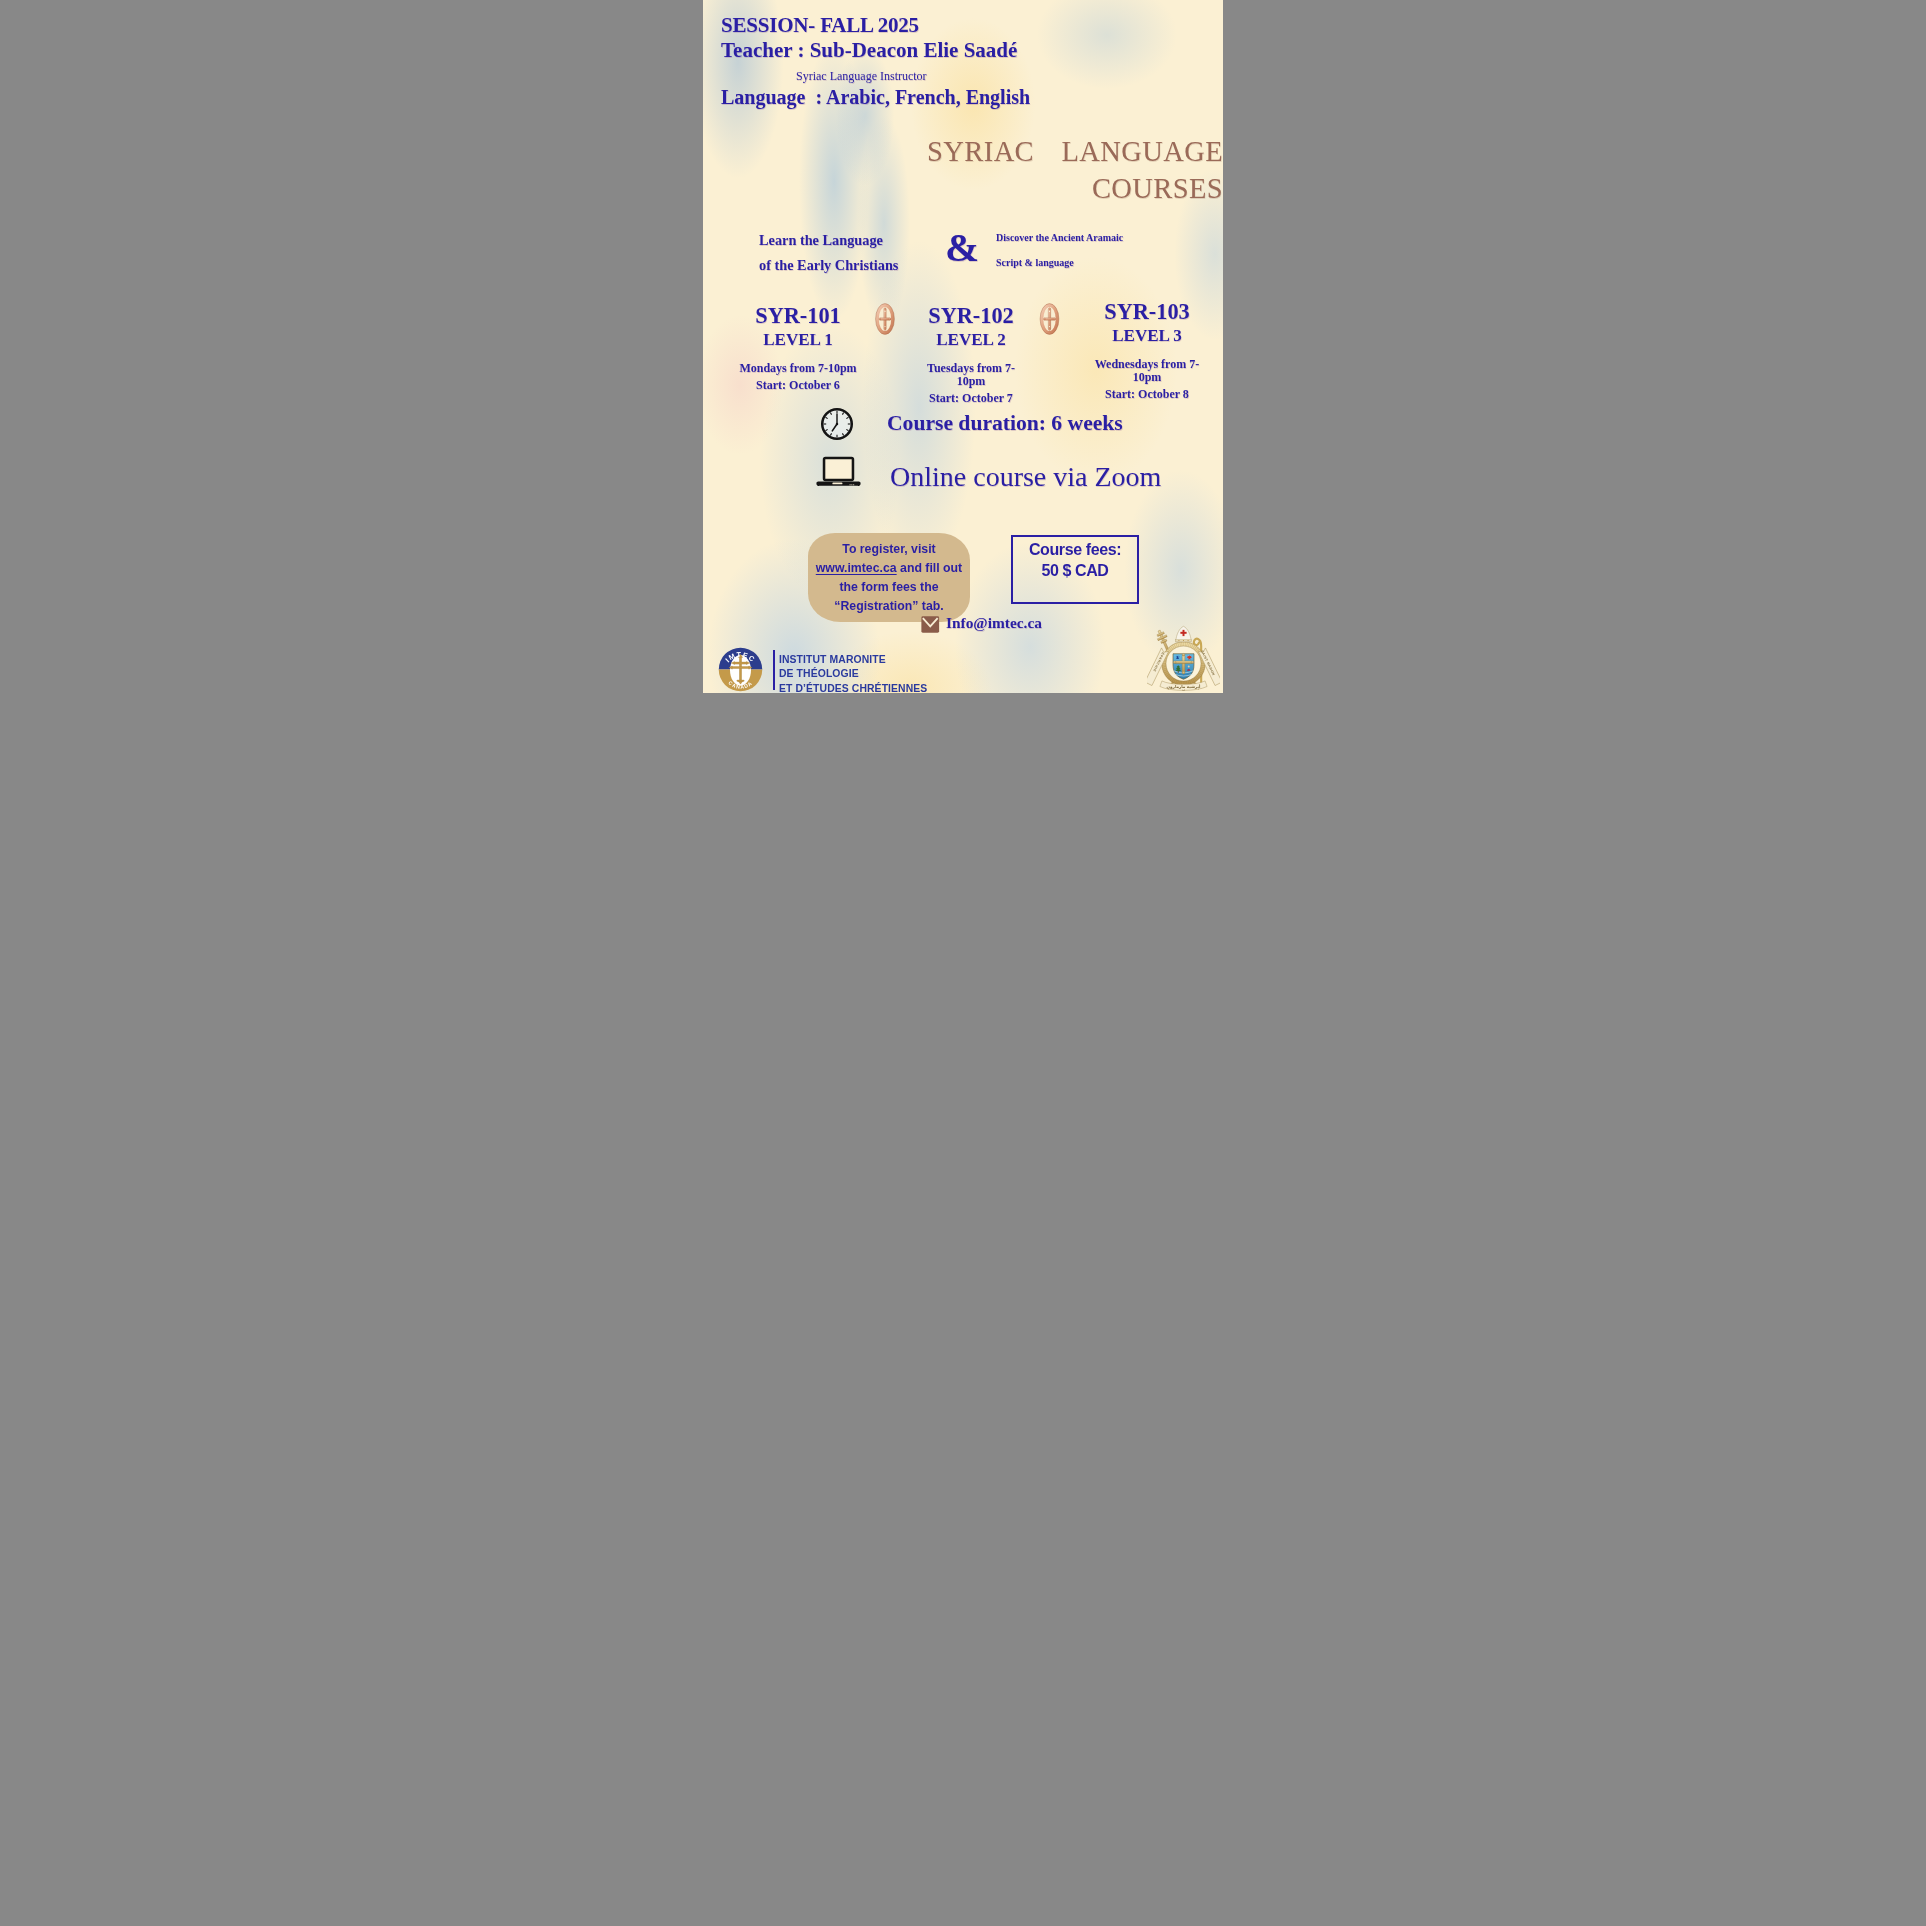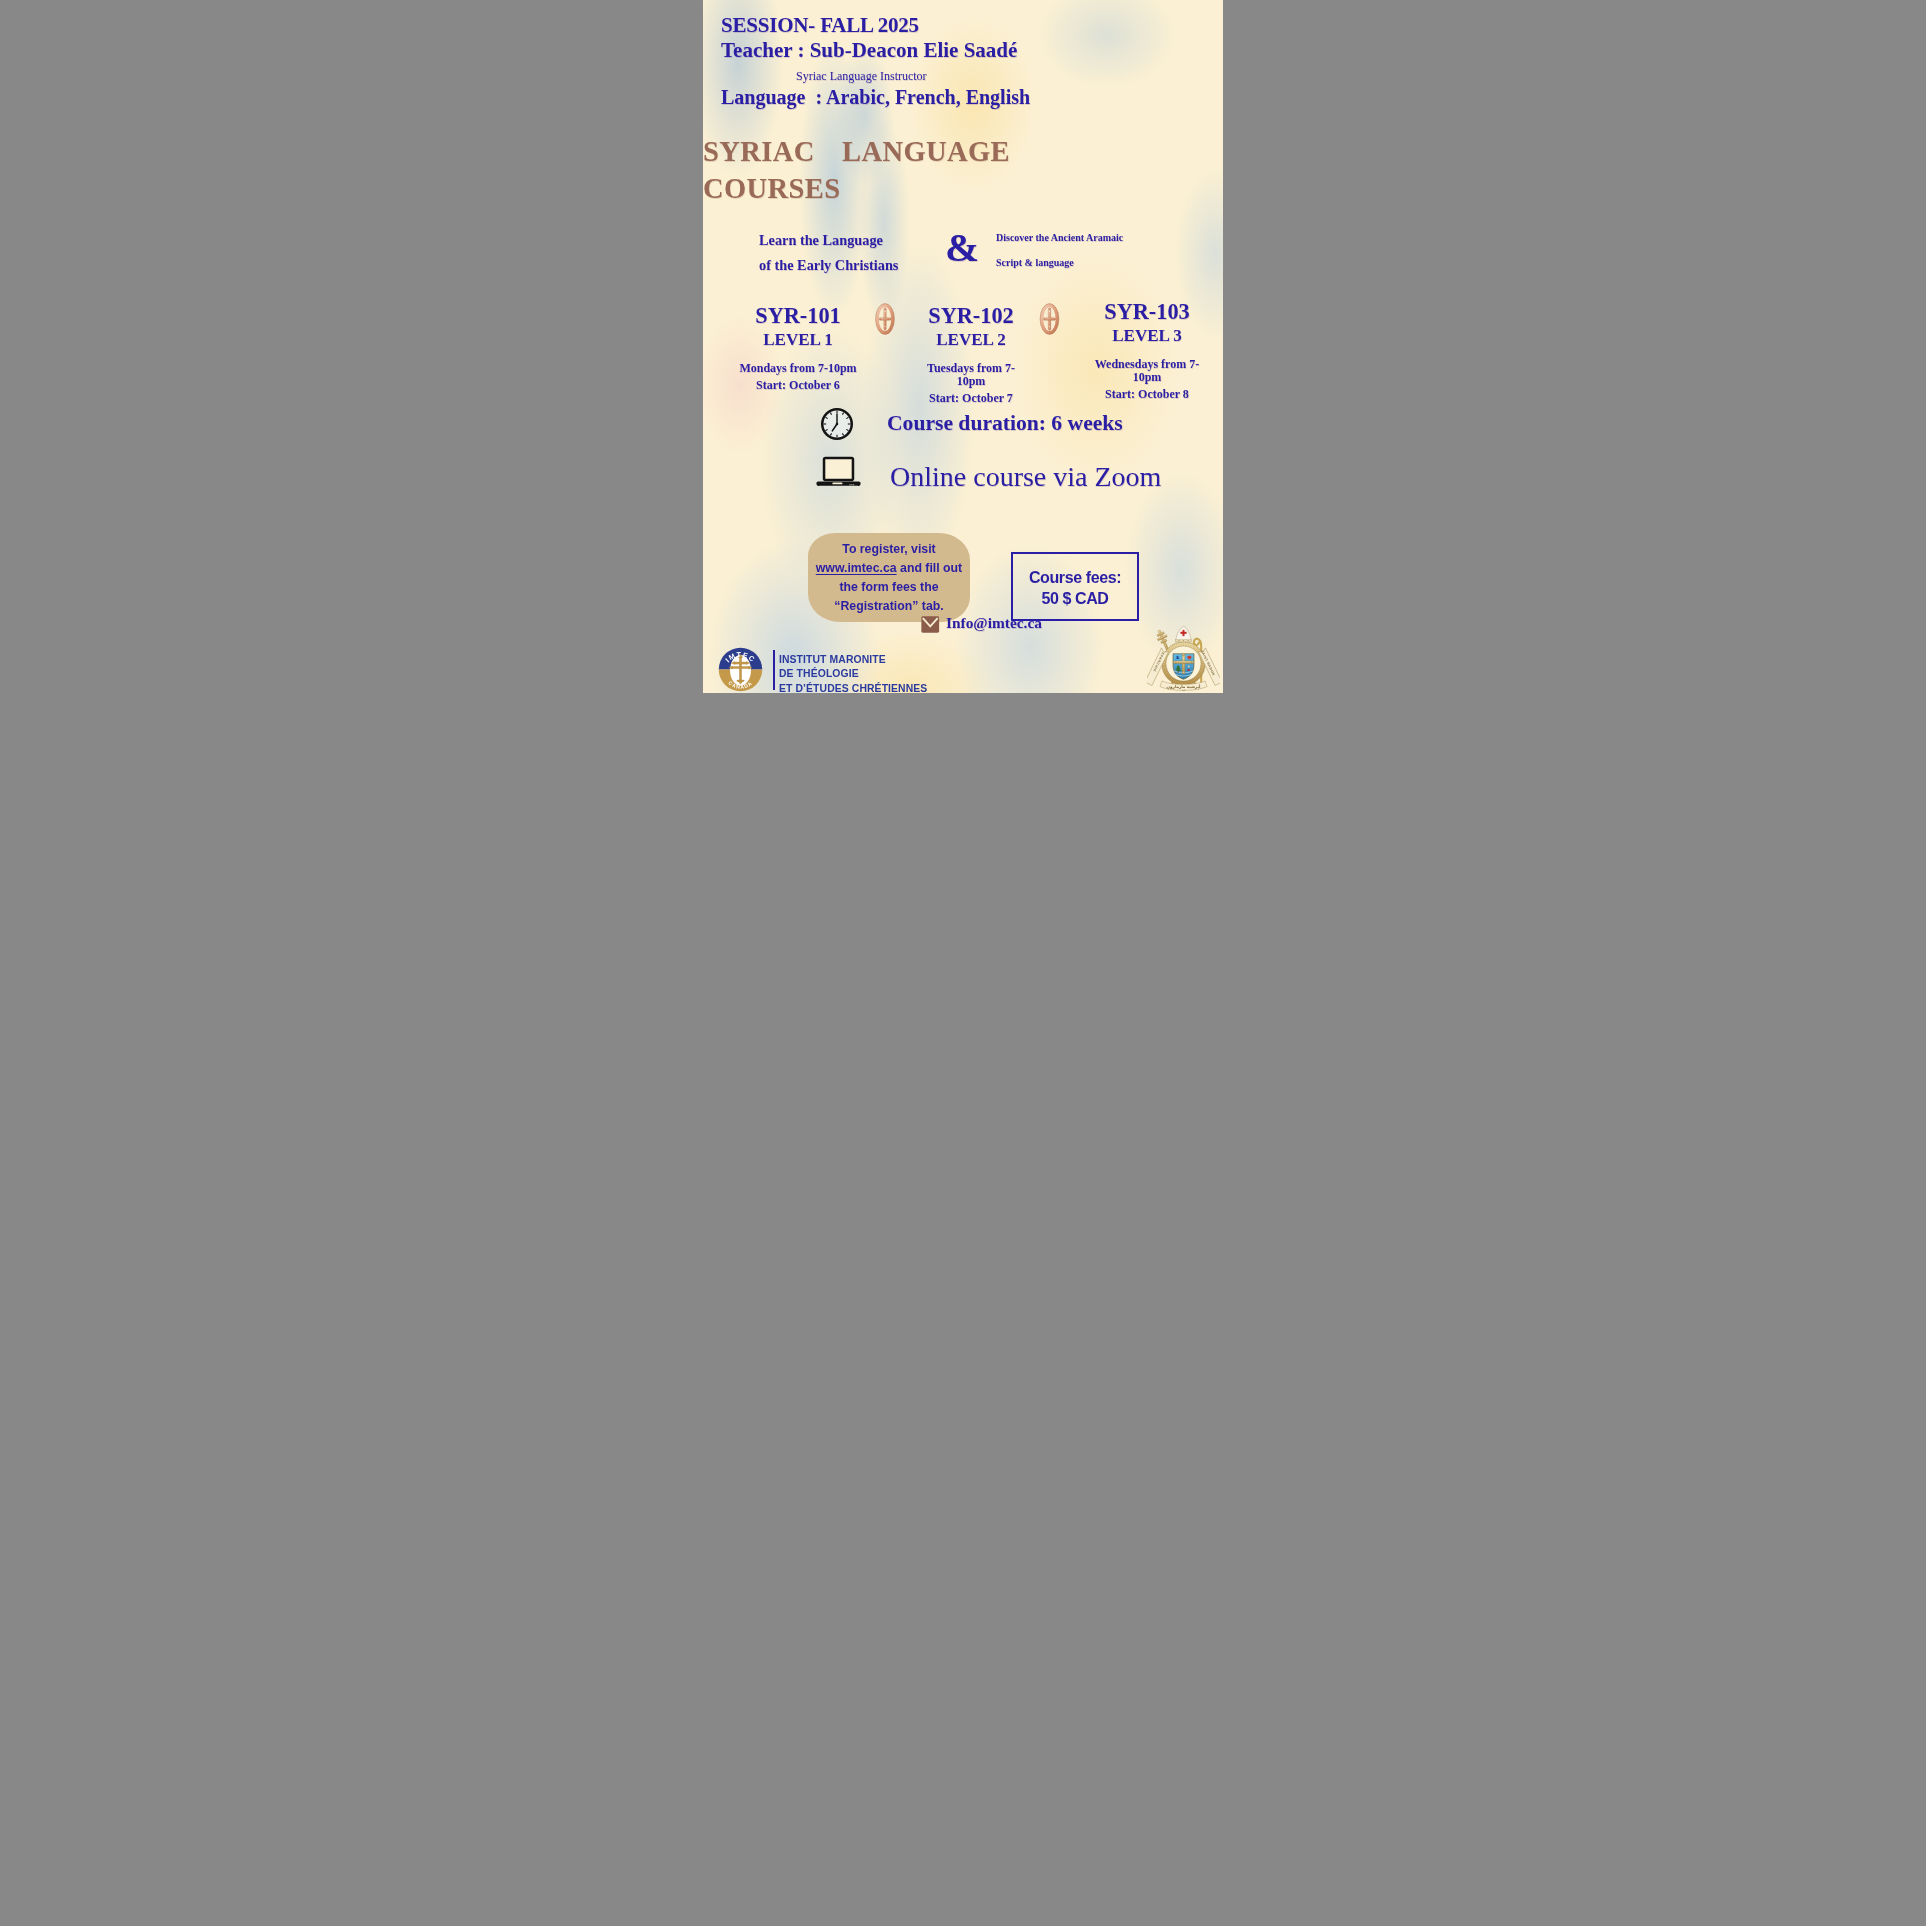--- a/index.html
+++ b/index.html
@@ -27,22 +27,22 @@
   .abs { position:absolute; }
   .nv  { color:#2a1fa4; text-shadow:0.6px 0.6px 0 rgba(110,50,130,0.20); }
   .pre { white-space:pre; }
   .sans  { font-family:"Liberation Sans","DejaVu Sans",sans-serif; }
 
   .session   { left:18px; top:13px;  font-size:21px; font-weight:bold; letter-spacing:-0.2px; }
   .teacher   { left:18px; top:38px;  font-size:21px; font-weight:bold; }
   .subtitle  { left:93px; top:69px; font-size:12px; }
   .languages { left:18px; top:86px; font-size:20px; font-weight:bold; }
 
-  .title-block { left:0; right:0; top:133px; text-align:left; color:#9a6a58;
-                 font-weight:bold; font-size:28.5px; line-height:37px;
+  .title-block { left:0; right:0; top:133px; text-align:right; color:#9a6a58;
+                 font-weight:normal; font-size:28.5px; line-height:37px;
                  letter-spacing:0.4px; word-spacing:6.2px;
                  text-shadow:0.6px 0.6px 0 rgba(120,70,50,0.18); }
 
   .intro-left  { left:56px; top:228px; font-size:14.3px; font-weight:bold; line-height:25px; }
   .amp         { left:242px; top:223px; font-size:41px; font-weight:bold; }
   .intro-right { left:293px; top:225px; font-size:10px; font-weight:bold; line-height:25px; }
 
   .course-col { top:304px; text-align:center; }
   .c1 { left:35px;  width:120px; }
   .c2 { left:213px; width:110px; }
@@ -60,22 +60,22 @@
   .laptop  { left:112px; top:456px; width:47px; height:35px; }
   .online  { left:187px; top:461px; font-size:28px; font-weight:normal; }
 
   .blob { left:105px; top:533px; width:162px; height:82px; background:#d3b98e;
           border-radius:27px 31px 28.5px 32px / 23px 27px 25px 28.5px;
           text-align:center; padding-top:7px; box-sizing:content-box; }
   .reg-line { font-size:12.3px; font-weight:bold; line-height:19px; color:#2a1fa4;
               font-family:"Liberation Sans","DejaVu Sans",sans-serif; }
   .reg-link { text-decoration:underline; text-underline-offset:2.3px; text-decoration-thickness:1.2px; cursor:pointer; }
 
-  .fees-box { left:308px; top:552px; width:128px; height:69px; border:2.3px solid #2a1fa4;
-              text-align:center; padding-top:13px; box-sizing:border-box; }
+  .fees-box { left:308px; top:535px; width:128px; height:69px; border:2.3px solid #2a1fa4;
+              text-align:center; padding-top:2px; box-sizing:border-box; }
   .fees-line { font-size:16px; font-weight:bold; line-height:21px; color:#2a1fa4;
                font-family:"Liberation Sans","DejaVu Sans",sans-serif; letter-spacing:-0.4px; }
 
   .envelope { left:218px; top:616px; width:18.5px; height:17px; }
   .email    { left:243px; top:614px; font-size:15.4px; font-weight:bold; cursor:pointer; }
 
   .imtec-logo { left:15.4px; top:647px; width:45px; height:45px; }
   .divider    { left:70px; top:650px; width:1.5px; height:40px; background:#2a1fa4; }
   .org        { left:76px; top:653px; font-size:10.4px; font-weight:bold; line-height:14.3px;
                 letter-spacing:0.1px; color:#2a3a9e; }

